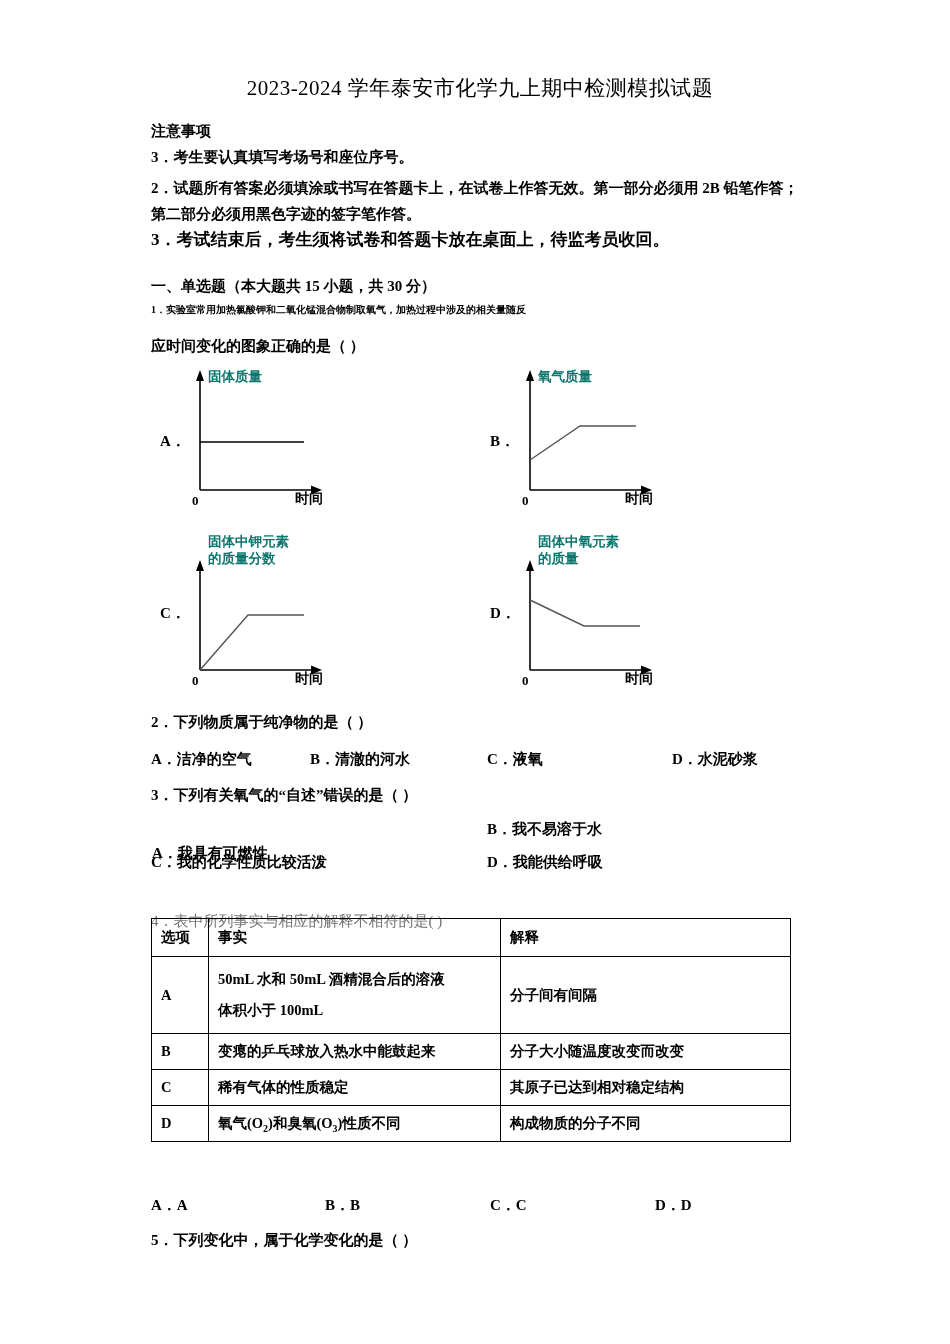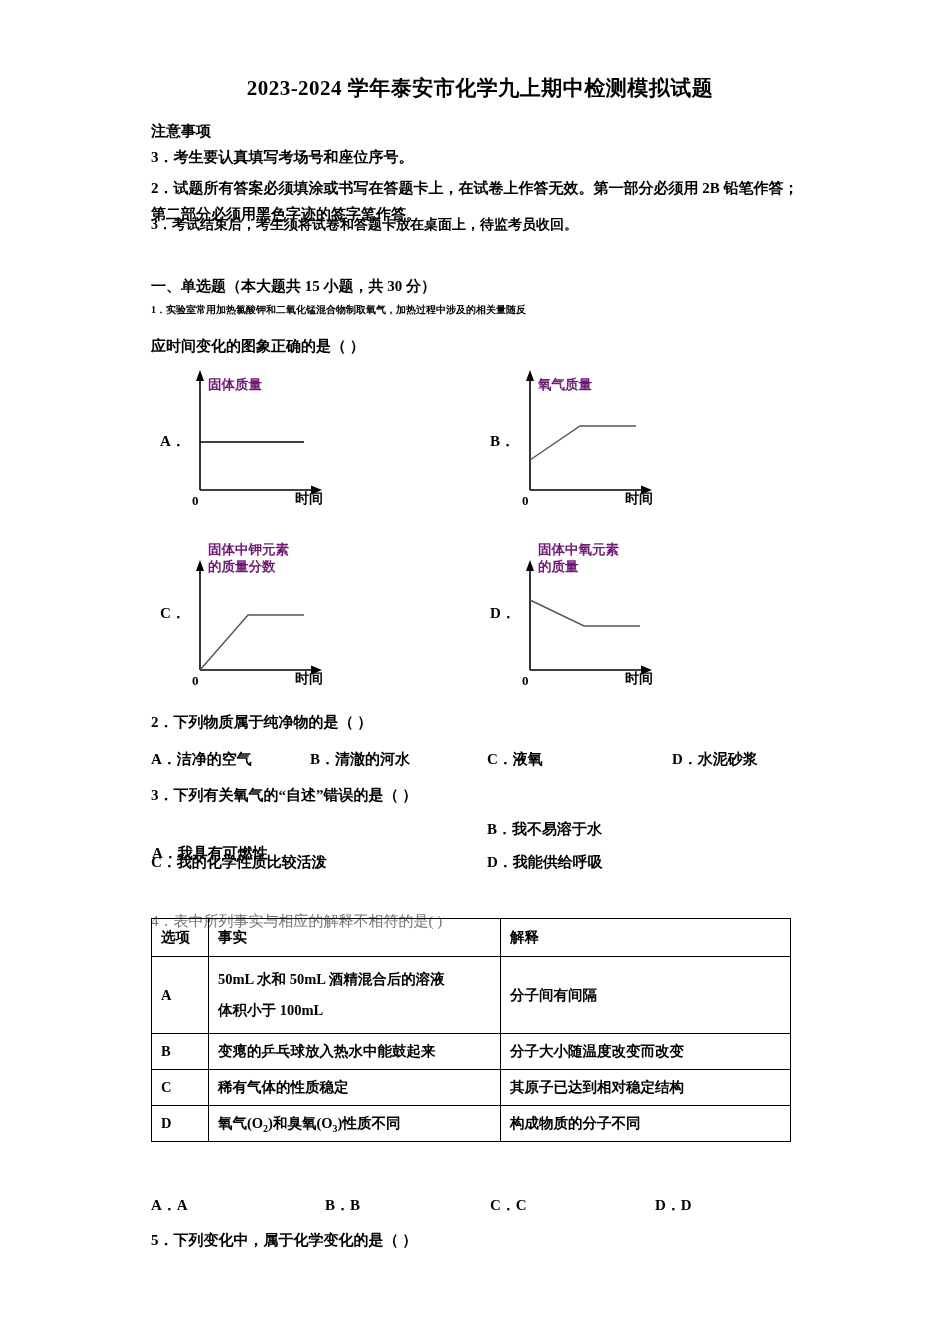--- a/index.html
+++ b/index.html
@@ -5,41 +5,41 @@
   html,body{margin:0;padding:0;}
   body{
     width:950px;height:1344px;background:#ffffff;
     font-family:"Liberation Serif","DejaVu Serif",serif;
     color:#000;overflow:hidden;position:relative;
   }
   .page{position:absolute;left:0;top:0;width:950px;height:1344px;}
 
   .title{
     position:absolute;left:150px;top:74px;width:660px;
-    font-size:21px;font-weight:bold;text-align:center;
+    font-size:21px;font-weight:normal;text-align:center;
     letter-spacing:0.5px;
   }
 
   .notice-head{position:absolute;left:151px;top:122px;font-size:15px;font-weight:bold;}
   .notice-1{position:absolute;left:151px;top:148px;font-size:15px;font-weight:bold;}
   .notice-2{position:absolute;left:151px;top:175px;width:660px;font-size:15px;font-weight:bold;line-height:26px;}
-  .notice-3{position:absolute;left:151px;top:216px;font-size:14px;font-weight:bold;}
+  .notice-3{position:absolute;left:151px;top:228px;font-size:17px;font-weight:bold;}
 
   .sec-head{position:absolute;left:151px;top:277px;font-size:15px;font-weight:bold;}
 
   .q1a{position:absolute;left:151px;top:303px;width:665px;font-size:10px;font-weight:bold;}
   .q1b{position:absolute;left:151px;top:337px;font-size:15px;font-weight:bold;}
 
   .opt-letter{position:absolute;font-size:15px;font-weight:bold;font-family:"Liberation Serif",serif;}
 
   .chart-wrap{position:absolute;}
   .chart-label{
     position:absolute;font-size:13.5px;font-weight:bold;
     font-family:"DejaVu Sans","Liberation Sans",sans-serif;
-    white-space:pre;line-height:17px;color:#701a75;margin-top:8px;
+    white-space:pre;line-height:17px;color:#0f766e;
   }
   .zero{position:absolute;font-size:13px;font-weight:bold;font-family:"Liberation Serif",serif;}
   .axis-x-label{position:absolute;font-size:14px;font-weight:bold;
     font-family:"DejaVu Sans","Liberation Sans",sans-serif;}
 
   .q2{position:absolute;left:151px;top:713px;font-size:15px;font-weight:bold;}
   .q2opts span{position:absolute;font-size:15px;font-weight:bold;}
   .q3{position:absolute;left:151px;top:786px;font-size:15px;font-weight:bold;}
   .q3opts span{position:absolute;font-size:15px;font-weight:bold;}
 

